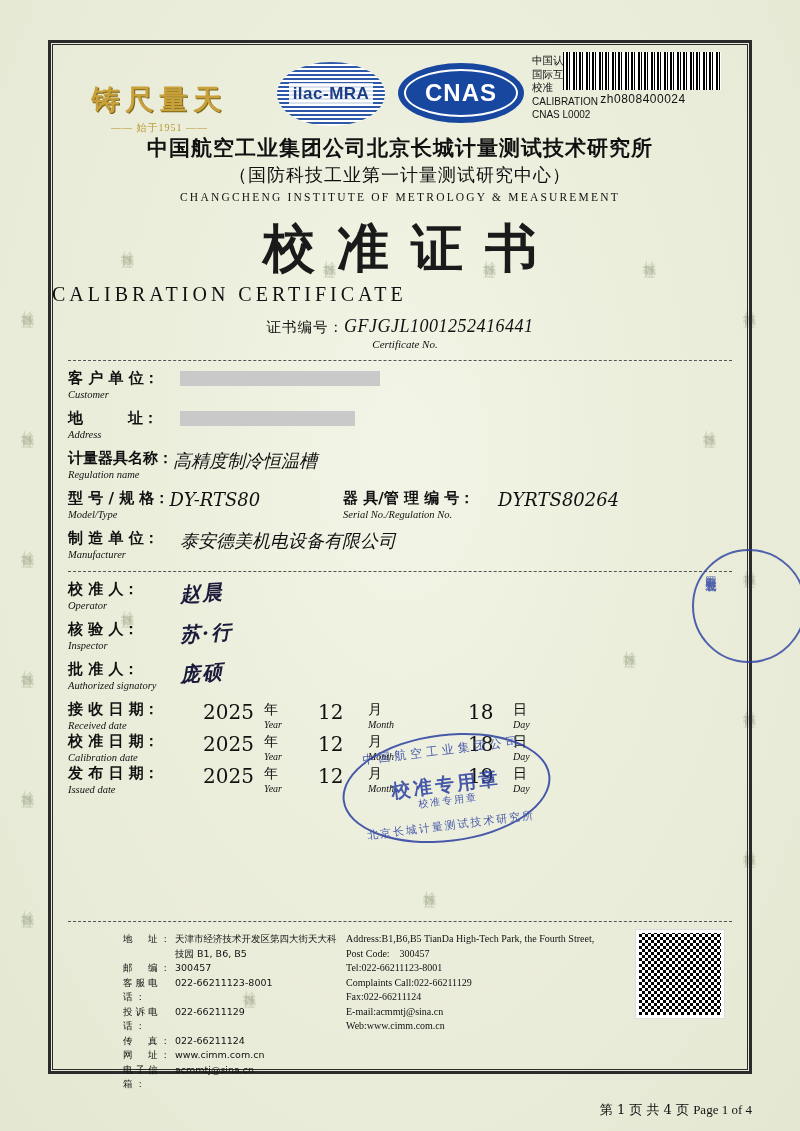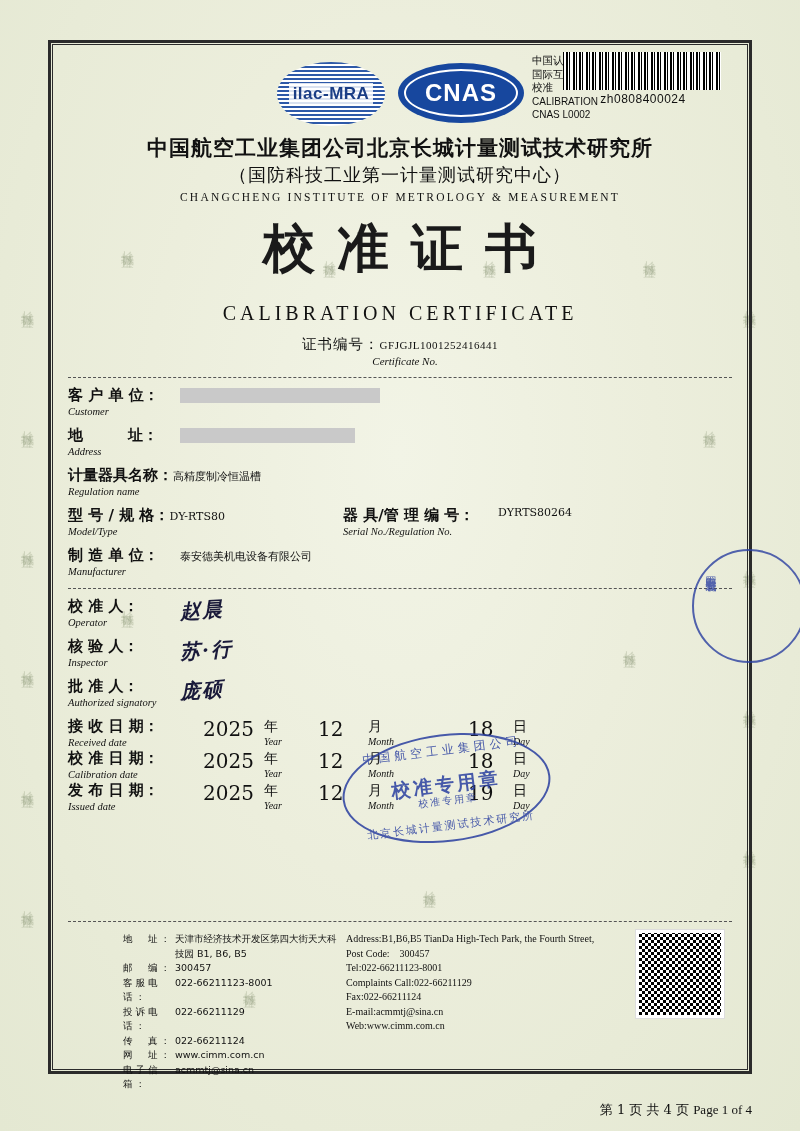--- a/index.html
+++ b/index.html
@@ -207,26 +207,26 @@
     margin-top: 14px;
     font-family: "DejaVu Serif", serif;
     font-weight: bold;
     font-size: 52px;
     letter-spacing: 22px;
     color: #1a1a1a;
     text-indent: 22px;
     line-height: 62px;
   }
   .big-title-en {
-    text-align: center;
+    text-align: left;
     font-family: "Liberation Serif", serif;
     font-size: 20px;
     letter-spacing: 4px;
     color: #111;
-    margin-top: 23px;
+    margin-top: 4px;
   }
 
   .cert-no {
     text-align: center;
     margin-top: 10px;
     font-family: "DejaVu Serif", serif;
     font-size: 14.5px;
     color: #111;
     letter-spacing: 1px;
   }
@@ -273,22 +273,23 @@
   .lab .en {
     font-family: "Liberation Serif", serif;
     font-style: italic;
     font-size: 10.5px;
     color: #111;
     display: block;
     margin-top: 1px;
   }
   .val {
     font-family: "DejaVu Serif", serif;
-    font-size: 11px;
-    color: #111;
+    font-size: 18px;
+    color: #111;
+    font-style: italic;
   }
   .redacted {
     display: inline-block;
     height: 15px;
     background: #c9c9c9;
     vertical-align: middle;
     margin-top: -2px;
   }
 
   .lbl-w1 { width: 112px; }
@@ -480,20 +481,24 @@
     <div class="wm" style="left:240px; top:980px;">长城计量</div>
   </div>
 
   <div class="outer-border"></div>
   <div class="inner-border"></div>
 
   <div class="content">
 
     <div class="logo-row">
 
+      <div class="logo-cimm">
+        <div class="cn">铸尺量天</div>
+        <div class="since">—— 始于1951 ——</div>
+      </div>
 
       <div class="logo-ilac">
         <span class="txt">ilac-MRA</span>
       </div>
 
       <div class="logo-cnas">
         <div class="ellipse">
           <span class="t">CNAS</span>
         </div>
       </div>

